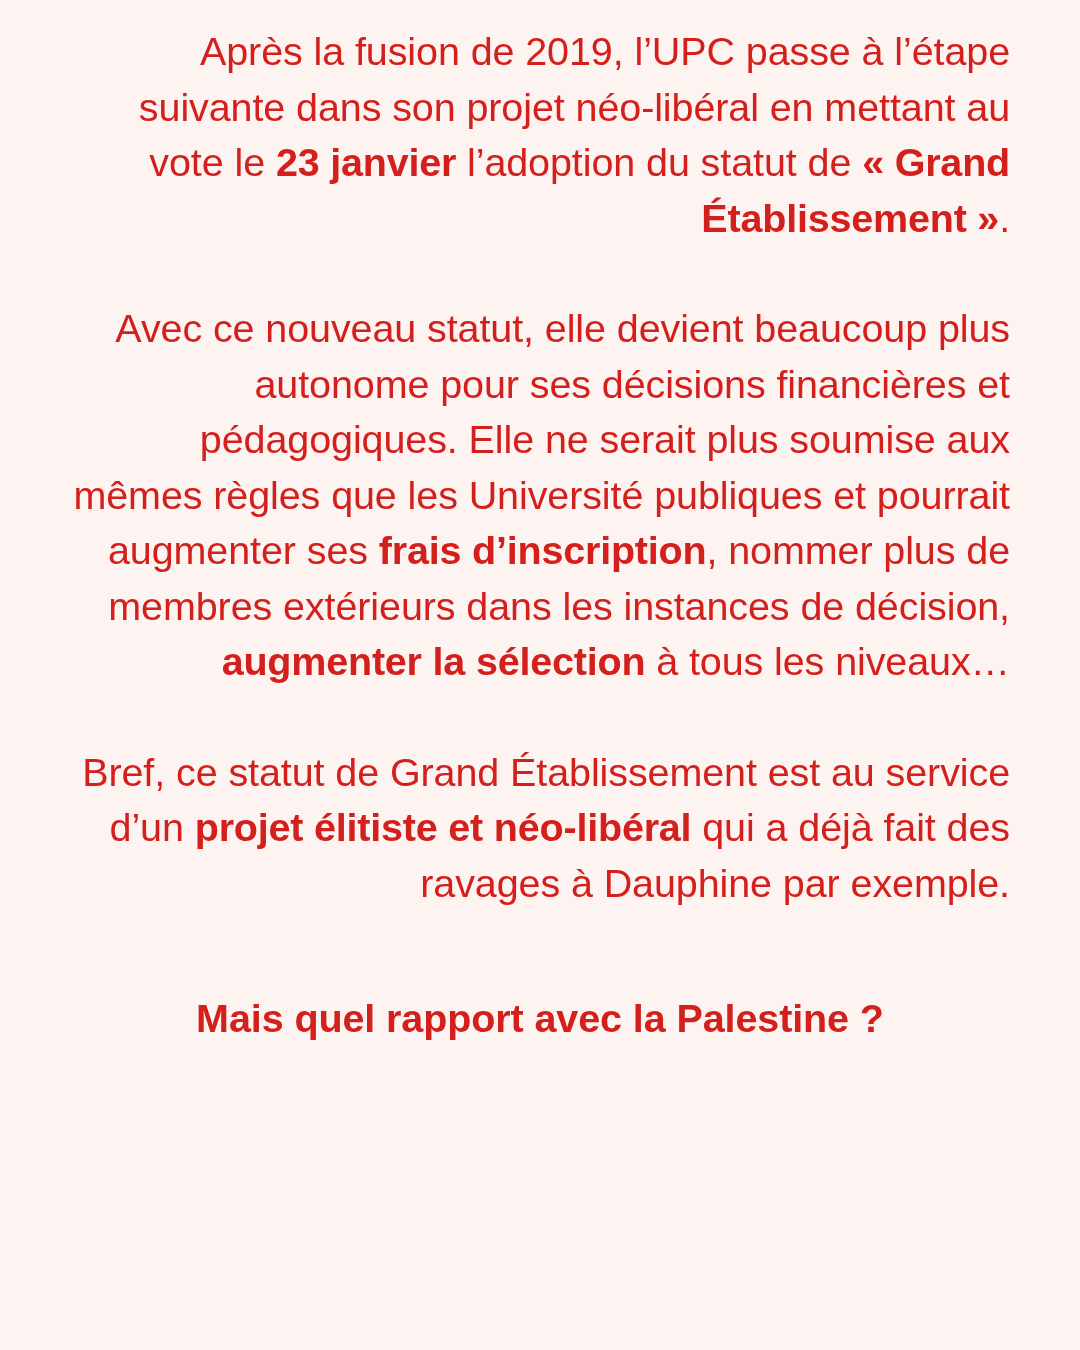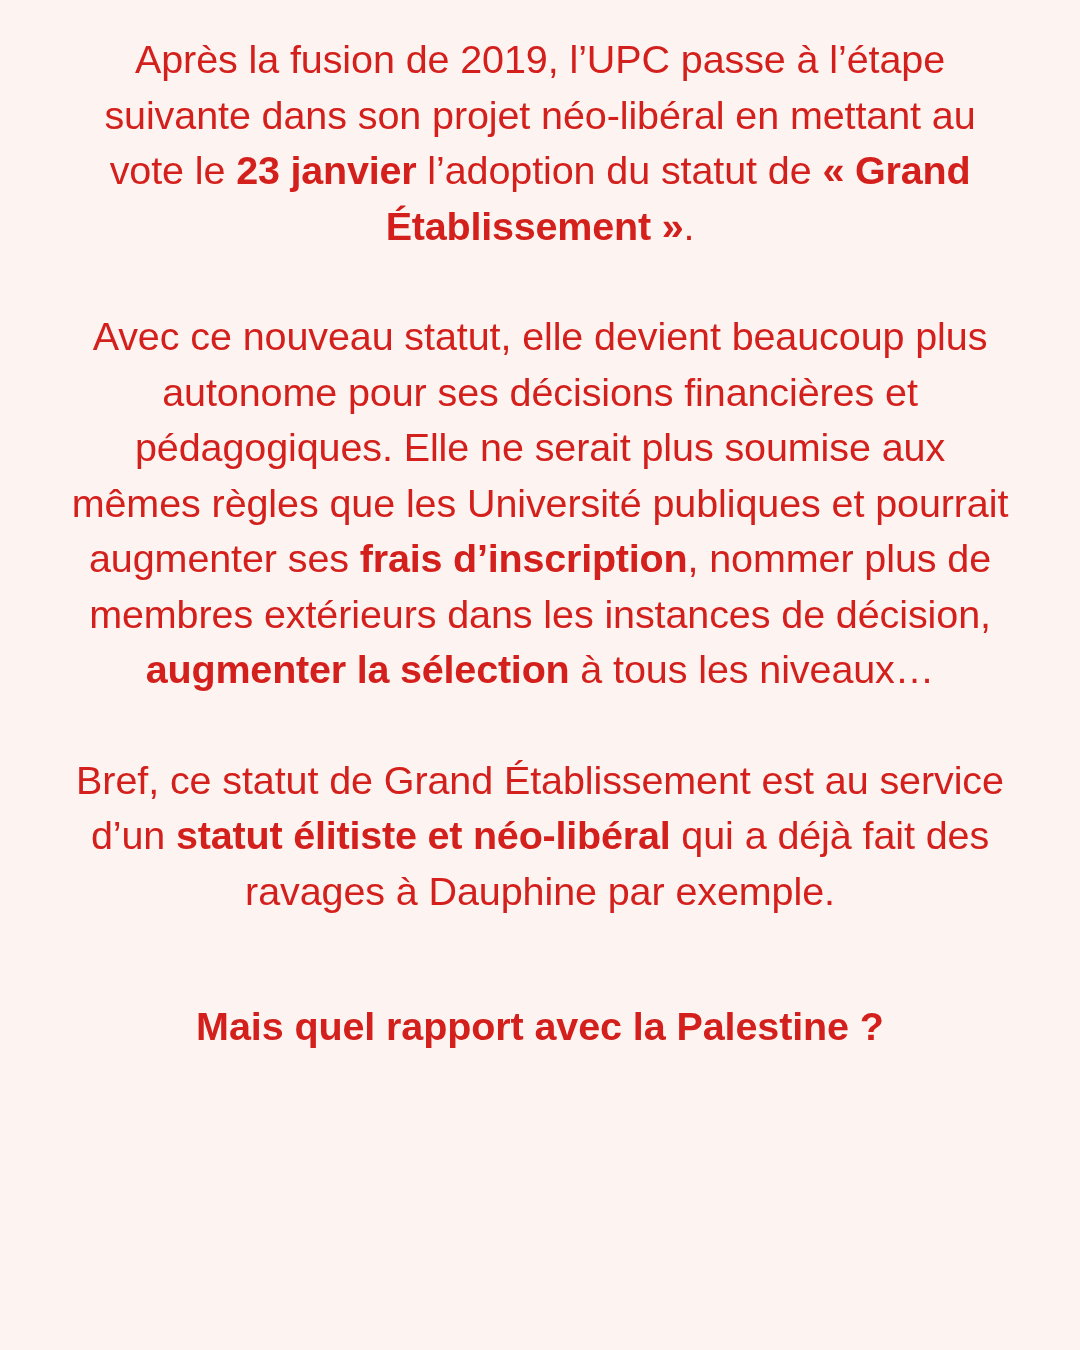--- a/index.html
+++ b/index.html
@@ -46,22 +46,22 @@
     transform-origin: center top;
   }
   .title .line {
     display: block;
     white-space: nowrap;
   }
 
   
   .body-block {
     width: 940px;
-    margin-top: 32px;
-    text-align: center;
+    margin-top: 24px;
+    text-align: right;
     color: #d4201c;
     font-size: 39.5px;
     line-height: 55.5px;
     font-weight: 400;
     letter-spacing: -0.1px;
   }
 
   .para {
     margin: 0;
     padding: 0;
@@ -97,20 +97,20 @@
 </style>
 </head>
 <body>
 
 <div class="poster">
 
 
   <div class="body-block">
     <p class="para" id="paragraph-1"><span class="t">Après la fusion de 2019, l’UPC passe à l’étape suivante dans son projet néo-libéral en mettant au vote le </span><b class="t">23 janvier</b><span class="t">  l’adoption du statut de </span><b class="t">« Grand Établissement »</b><span class="t">.</span></p>
     <p class="para" id="paragraph-2"><span class="t">Avec ce nouveau statut, elle devient beaucoup plus autonome pour ses décisions financières et pédagogiques. Elle ne serait plus soumise aux mêmes règles que les Université publiques et pourrait augmenter ses </span><b class="t">frais d’inscription</b><span class="t">, nommer plus de membres extérieurs dans les instances de décision, </span><b class="t">augmenter la sélection</b><span class="t"> à tous les niveaux…</span></p>
-    <p class="para" id="paragraph-3"><span class="t">Bref, ce statut de Grand Établissement est au service d’un </span><b class="t">statut élitiste et néo-libéral</b><span class="t"> qui a déjà fait des ravages à Dauphine par exemple.</span></p>
+    <p class="para" id="paragraph-3"><span class="t">Bref, ce statut de Grand Établissement est au service d’un </span><b class="t">projet élitiste et néo-libéral</b><span class="t"> qui a déjà fait des ravages à Dauphine par exemple.</span></p>
   </div>
 
   <div class="closing-block">
     <p class="closing">Mais quel rapport avec la Palestine ?</p>
   </div>
 
 </div>
 
 </body></html>

